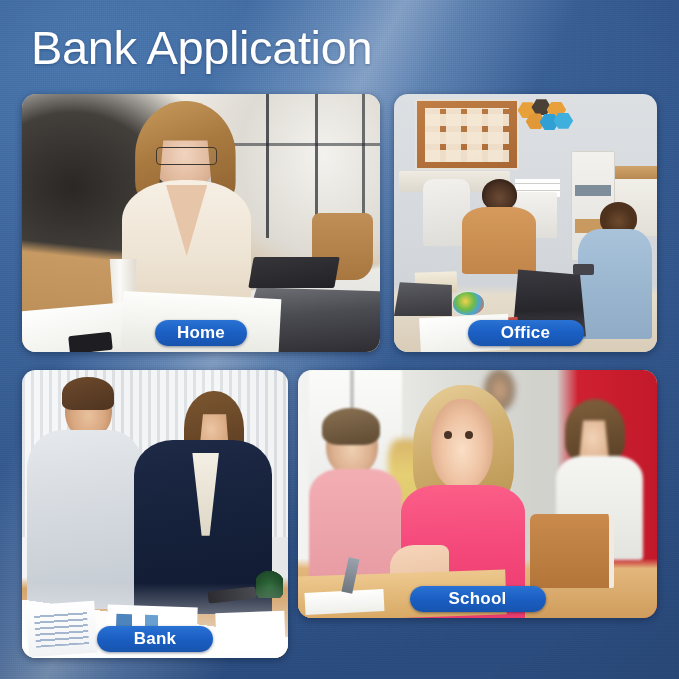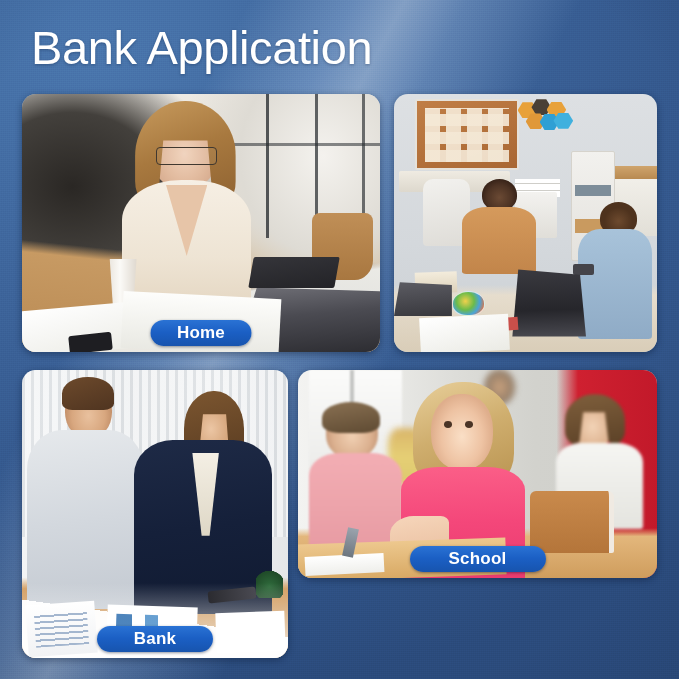--- a/index.html
+++ b/index.html
@@ -192,21 +192,21 @@
     position: absolute; left: 28%; bottom: 0%; width: 44%; height: 22%;
     background: linear-gradient(180deg, #fdfdfb 0%, #e9e9e3 100%);
     transform: rotate(3deg);
   }
   #p-home .phone {
     position: absolute; left: 13%; bottom: 0%; width: 12%; height: 7%;
     background: #1e1e22;
     border-radius: 3px;
     transform: rotate(-6deg);
   }
-  #p-home .badge { width: 101px; }
+  #p-home .badge { width: 92px; }
 
   
   #p-office { left: 394px; top: 94px; width: 263px; height: 258px; }
   #p-office .photo {
     background:
       
       linear-gradient(180deg, rgba(0,0,0,0) 74%, #e6ddcd 78%, #d9cdb8 100%),
       
       linear-gradient(180deg, #dde0e3 0%, #d4d8dc 58%, #cbd0d4 100%);
   }
@@ -433,21 +433,21 @@
     border-radius: 3px;
     transform: rotate(-6deg);
   }
   #p-bank .plant {
     position: absolute; right: 2%; bottom: 21%; width: 10%; height: 10%;
     background: radial-gradient(circle at 50% 60%, #2f6b3c 0%, #1f4a28 70%, rgba(0,0,0,0) 72%);
   }
   #p-bank .badge { width: 116px; }
 
   
-  #p-school { left: 298px; top: 370px; width: 359px; height: 208px; }
+  #p-school { left: 298px; top: 370px; width: 359px; height: 248px; }
   #p-school .photo {
     background:
       
       linear-gradient(180deg, rgba(0,0,0,0) 76%, #e3b77c 80%, #cf9d5d 100%),
       
       linear-gradient(90deg, rgba(0,0,0,0) 0 72%, #cf2030 78%, #c2192a 100%),
       
       linear-gradient(90deg, #f3f3f1 0%, #e9e9e6 26%, #ddddd9 44%, #d2d2cd 66%, #cfcfca 100%);
   }
   #p-school .winframe {
@@ -616,20 +616,21 @@
         <div class="b"></div>
       </div>
       <div class="phone2"></div>
       <div class="laptopB"></div>
       <div class="book"></div>
       <div class="candy"></div>
       <div class="sticky"></div>
       <div class="laptopA"></div>
       <div class="papers"></div>
     </div>
+    <div class="badge">Office</div>
   </div>
 
   <div class="panel" id="p-bank">
     <div class="photo">
       <div class="blinds"></div>
       <div class="m1">
         <div class="h"></div>
         <div class="hair"></div>
         <div class="b"></div>
       </div>

